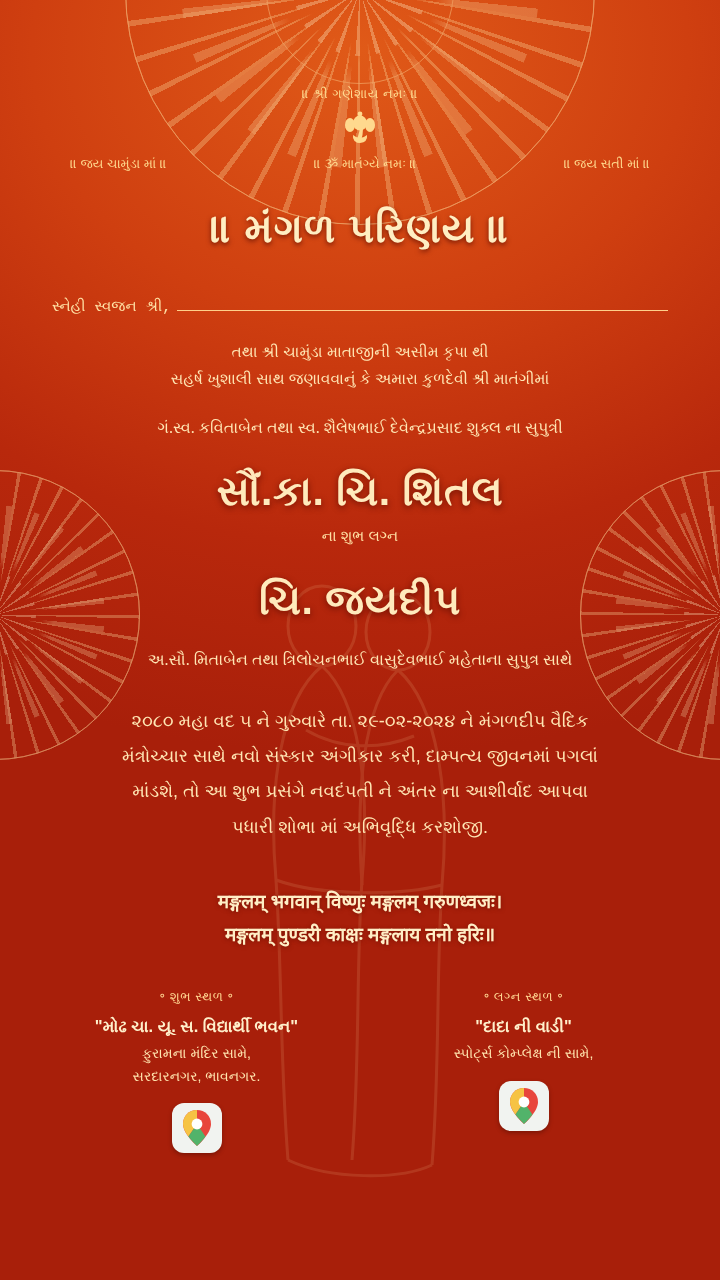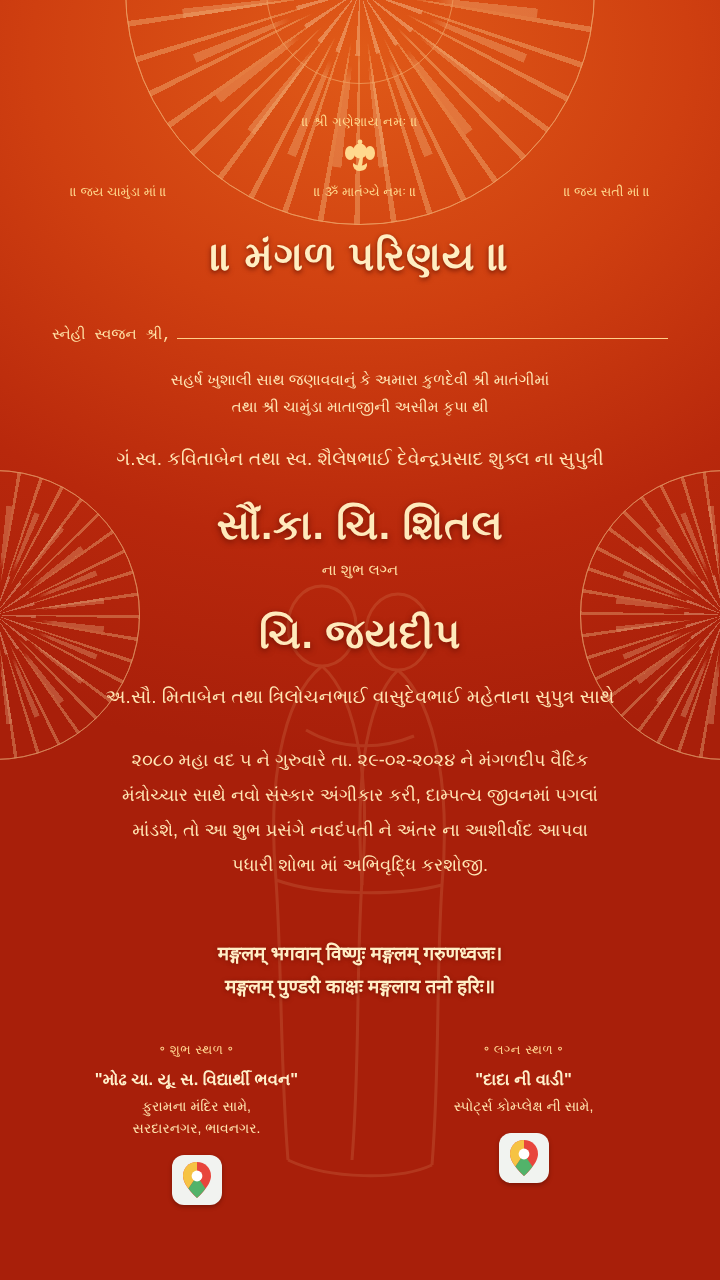--- a/index.html
+++ b/index.html
@@ -89,21 +89,21 @@
     z-index: 3;
     width: 720px; height: 1280px;
     padding: 0 52px;
     text-align: center;
   }
 
   .invocation {
     font-size: 13px;
     letter-spacing: .5px;
     color: #ffd98e;
-    margin-top: 114px;
+    margin-top: 86px;
     text-align: center;
   }
 
   #ganesh-icon {
     margin: 8px auto 6px;
     width: 40px; height: 34px;
     color: #ffd98e;
   }
 
   .deity-row {
@@ -140,21 +140,21 @@
     background: #ffd08a;
     margin-bottom: 5px;
   }
 
   .para {
     margin-top: 22px;
     font-size: 15.5px;
     line-height: 1.75;
     color: #ffe6b4;
   }
-  .para.small { font-size: 19px; }
+  .para.small { font-size: 16px; font-family: Liberation Serif, serif; }
 
   .bride-name, .groom-name {
     font-size: 41px;
     font-weight: bold;
     color: #ffeabc;
     text-shadow: 0 2px 6px rgba(95,13,0,.8);
     letter-spacing: .5px;
   }
   .bride-name { margin-top: 26px; }
   .groom-name { margin-top: 32px; }
@@ -166,21 +166,21 @@
   }
 
   .details {
     margin-top: 30px;
     font-size: 18px;
     line-height: 1.95;
     color: #ffe6b4;
   }
 
   .shloka {
-    margin-top: 54px;
+    margin-top: 40px;
     font-size: 19px;
     line-height: 1.75;
     color: #ffeec6;
     font-weight: 600;
     text-shadow: 0 1px 4px rgba(95,13,0,.6);
   }
 
   .venues {
     margin-top: 36px;
     display: flex;
@@ -278,22 +278,22 @@
   </div>
 
   <div class="title">॥ મંગળ પરિણય ॥</div>
 
   <div class="salutation">
     <span>સ્નેહી સ્વજન શ્રી,</span>
     <span class="line"></span>
   </div>
 
   <div class="para">
+    <div>તથા શ્રી ચામુંડા માતાજીની અસીમ કૃપા થી</div>
     <div>સહર્ષ ખુશાલી સાથ જણાવવાનું કે અમારા કુળદેવી શ્રી માતંગીમાં</div>
-    <div>તથા શ્રી ચામુંડા માતાજીની અસીમ કૃપા થી</div>
   </div>
 
   <div class="para small">ગં.સ્વ. કવિતાબેન તથા સ્વ. શૈલેષભાઈ દેવેન્દ્રપ્રસાદ શુક્લ ના સુપુત્રી</div>
 
   <div class="bride-name">સૌં.કા. ચિ. શિતલ</div>
 
   <div class="joiner">ના શુભ લગ્ન</div>
 
   <div class="groom-name">ચિ. જયદીપ</div>
 

